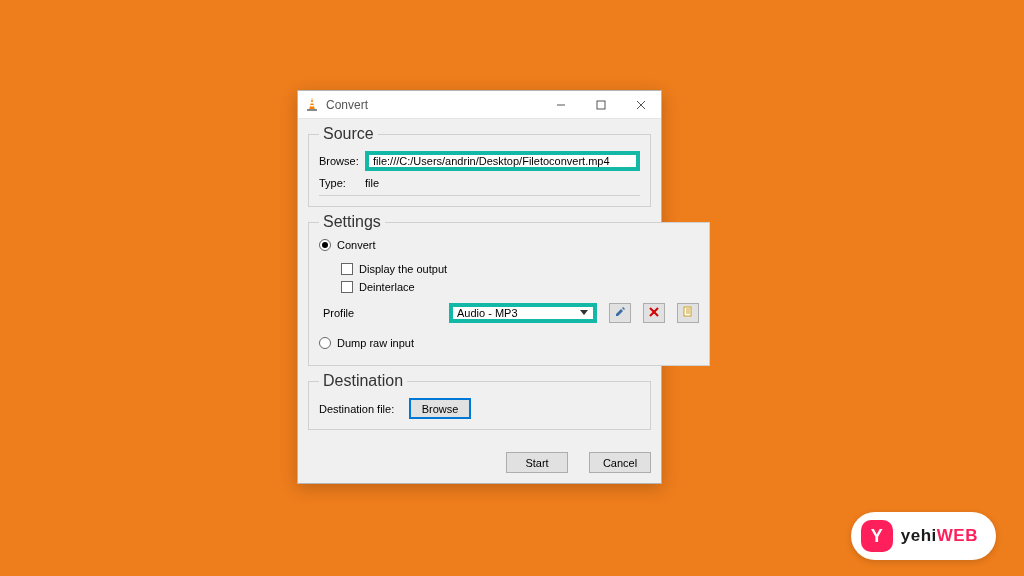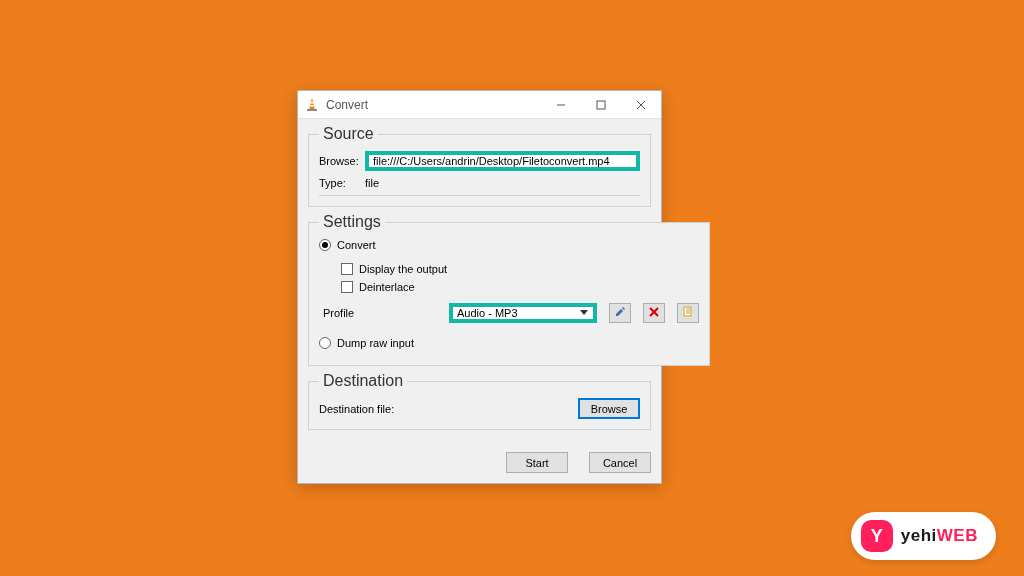--- a/index.html
+++ b/index.html
@@ -145,22 +145,21 @@
   }
   .iconbtn {
     width: 22px; height: 20px;
     border: 1px solid #adadad;
     background: #e1e1e1;
     display: flex; align-items: center; justify-content: center;
   }
   .dest-row {
     display: flex;
     align-items: center;
-    gap: 20px;
-    justify-content: space-between;
+    gap: 10px;
   }
   .dest-input { flex: 1; }
   .btn {
     height: 21px;
     min-width: 62px;
     border: 1px solid #adadad;
     background: #e1e1e1;
     display: inline-flex;
     align-items: center;
     justify-content: center;

